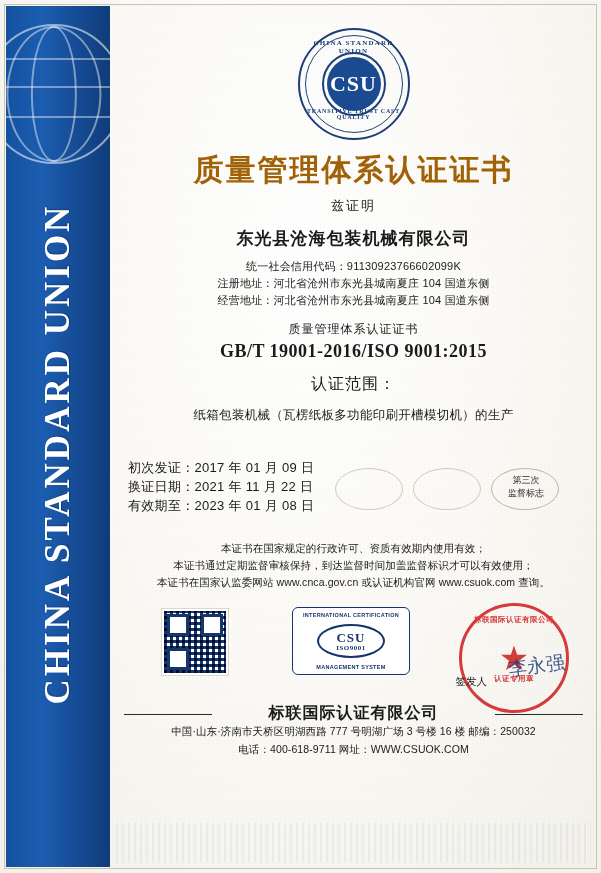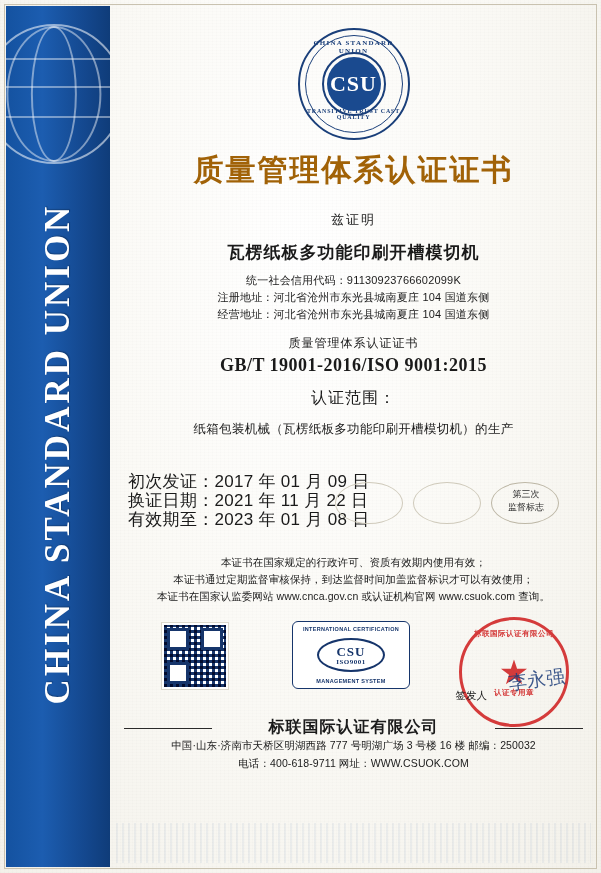--- a/index.html
+++ b/index.html
@@ -177,21 +177,21 @@
     margin: 10px 0 6px 0;
   }
   .cert-no {
     font-size: 11.5px;
     color: #1a1a1a;
     margin-bottom: 14px;
     letter-spacing: .5px;
   }
   .hereby {
     font-size: 13px;
-    margin: 20px 0 12px 0;
+    margin: 6px 0 12px 0;
     letter-spacing: 2px;
   }
   .company {
     font-family: "Liberation Serif", serif;
     font-weight: bold;
     font-size: 17px;
     letter-spacing: 1px;
     margin-bottom: 8px;
   }
   .meta-line {
@@ -225,21 +225,21 @@
   .dates-row {
     position: relative;
     margin-top: 34px;
     height: 66px;
     text-align: left;
   }
   .dates {
     position: absolute;
     left: 12px;
     top: 0;
-    font-size: 17px;
+    font-size: 13px;
     line-height: 19px;
     letter-spacing: .3px;
   }
   .date-circles {
     position: absolute;
     right: 6px;
     top: 8px;
     width: 250px;
     height: 44px;
   }
@@ -445,21 +445,21 @@
         <div class="inner-fill"></div>
         <div class="csu-letters">CSU</div>
       </div>
     </div>
 
     <div class="title">质量管理体系认证证书</div>
 
 
     <div class="hereby">兹证明</div>
 
-    <div class="company">瓦楞纸板多功能印刷开槽模切机</div>
+    <div class="company">东光县沧海包装机械有限公司</div>
 
     <div class="meta-line">
       <span>统一社会信用代码：</span><span>91130923766602099K</span>
     </div>
     <div class="meta-line">
       <span>注册地址：</span><span>河北省沧州市东光县城南夏庄 104 国道东侧</span>
     </div>
     <div class="meta-line">
       <span>经营地址：</span><span>河北省沧州市东光县城南夏庄 104 国道东侧</span>
     </div>

